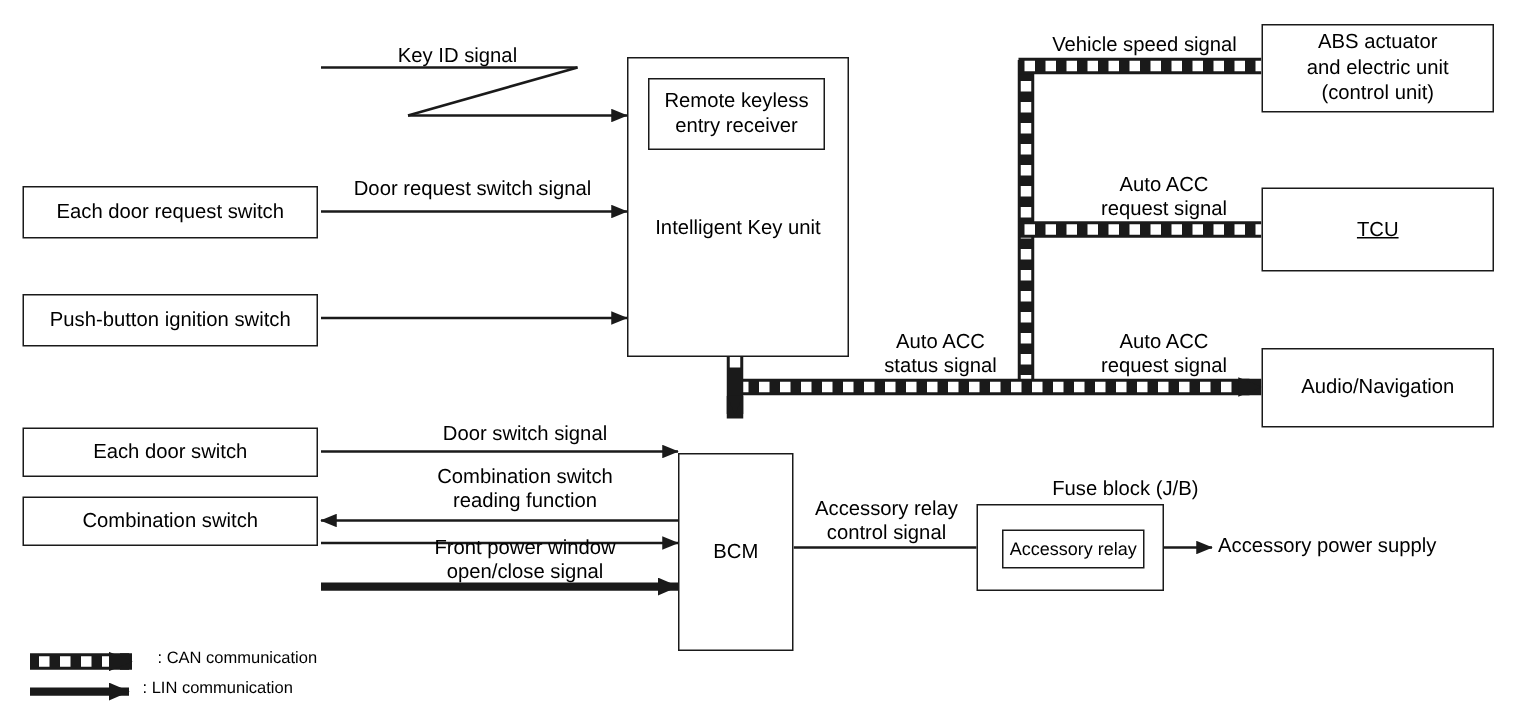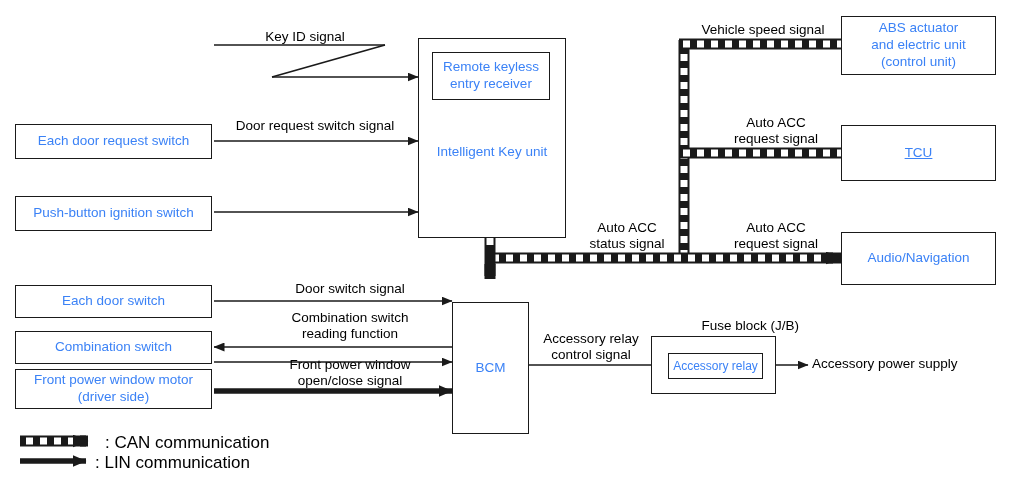--- a/index.html
+++ b/index.html
@@ -1,26 +1,26 @@
 <!DOCTYPE html>
 <html><head>
 <meta charset="utf-8">
 <style>
   html,body{margin:0;padding:0;background:#ffffff;}
   body{font-family:"Liberation Sans","DejaVu Sans",sans-serif;}
   #stage{position:relative;width:1010px;height:485px;background:#fff;overflow:hidden;}
   #stage svg{position:absolute;left:0;top:0;}
   .bx{position:absolute;border:1.6px solid #1a1a1a;background:#fff;box-sizing:border-box;
       display:flex;align-items:center;justify-content:center;text-align:center;
-      font-size:13.5px;color:#3b82f6;line-height:1.25;}
+      font-size:13.5px;color:#000000;line-height:1.25;}
   .bx.inner{border-width:1.4px;}
   .lbl{position:absolute;font-size:13.5px;color:#000;line-height:1.22;text-align:center;
        white-space:pre-line;}
   .lbl.left{text-align:left;}
-  .legend-txt{position:absolute;font-size:17px;color:#000;white-space:nowrap;}
+  .legend-txt{position:absolute;font-size:11px;color:#000;white-space:nowrap;}
 </style>
 </head>
 <body>
 
 <div id="stage">
 
   <svg width="1010" height="485">
     <defs>
       <marker id="ar" markerWidth="11" markerHeight="9" refX="10.5" refY="4.5" orient="auto" markerUnits="userSpaceOnUse">
         <path d="M0,0 L11,4.5 L0,9 z" fill="#1a1a1a"></path>
@@ -106,22 +106,20 @@
 (control unit)</div>
 
   <div class="bx" style="left:841px;top:125px;width:155px;height:56px;text-decoration:underline;">TCU</div>
 
   <div class="bx" style="left:841px;top:232px;width:155px;height:53px;">Audio/Navigation</div>
 
   <div class="bx" style="left:15px;top:285px;width:197px;height:33px;">Each door switch</div>
 
   <div class="bx" style="left:15px;top:331px;width:197px;height:33px;">Combination switch</div>
 
-  <div class="bx" style="left:15px;top:369px;width:197px;height:40px;white-space:pre-line;">Front power window motor
-(driver side)</div>
 
   <div class="bx" style="left:452px;top:302px;width:77px;height:132px;">BCM</div>
 
   <div class="bx" style="left:651px;top:336px;width:125px;height:58px;"></div>
 
   <div class="bx inner" style="left:668px;top:353px;width:95px;height:26px;font-size:12px;">Accessory relay</div>
 
   <div class="lbl" style="left:240px;top:29px;width:130px;">Key ID signal</div>
 
   <div class="lbl" style="left:215px;top:118px;width:200px;">Door request switch signal</div>

